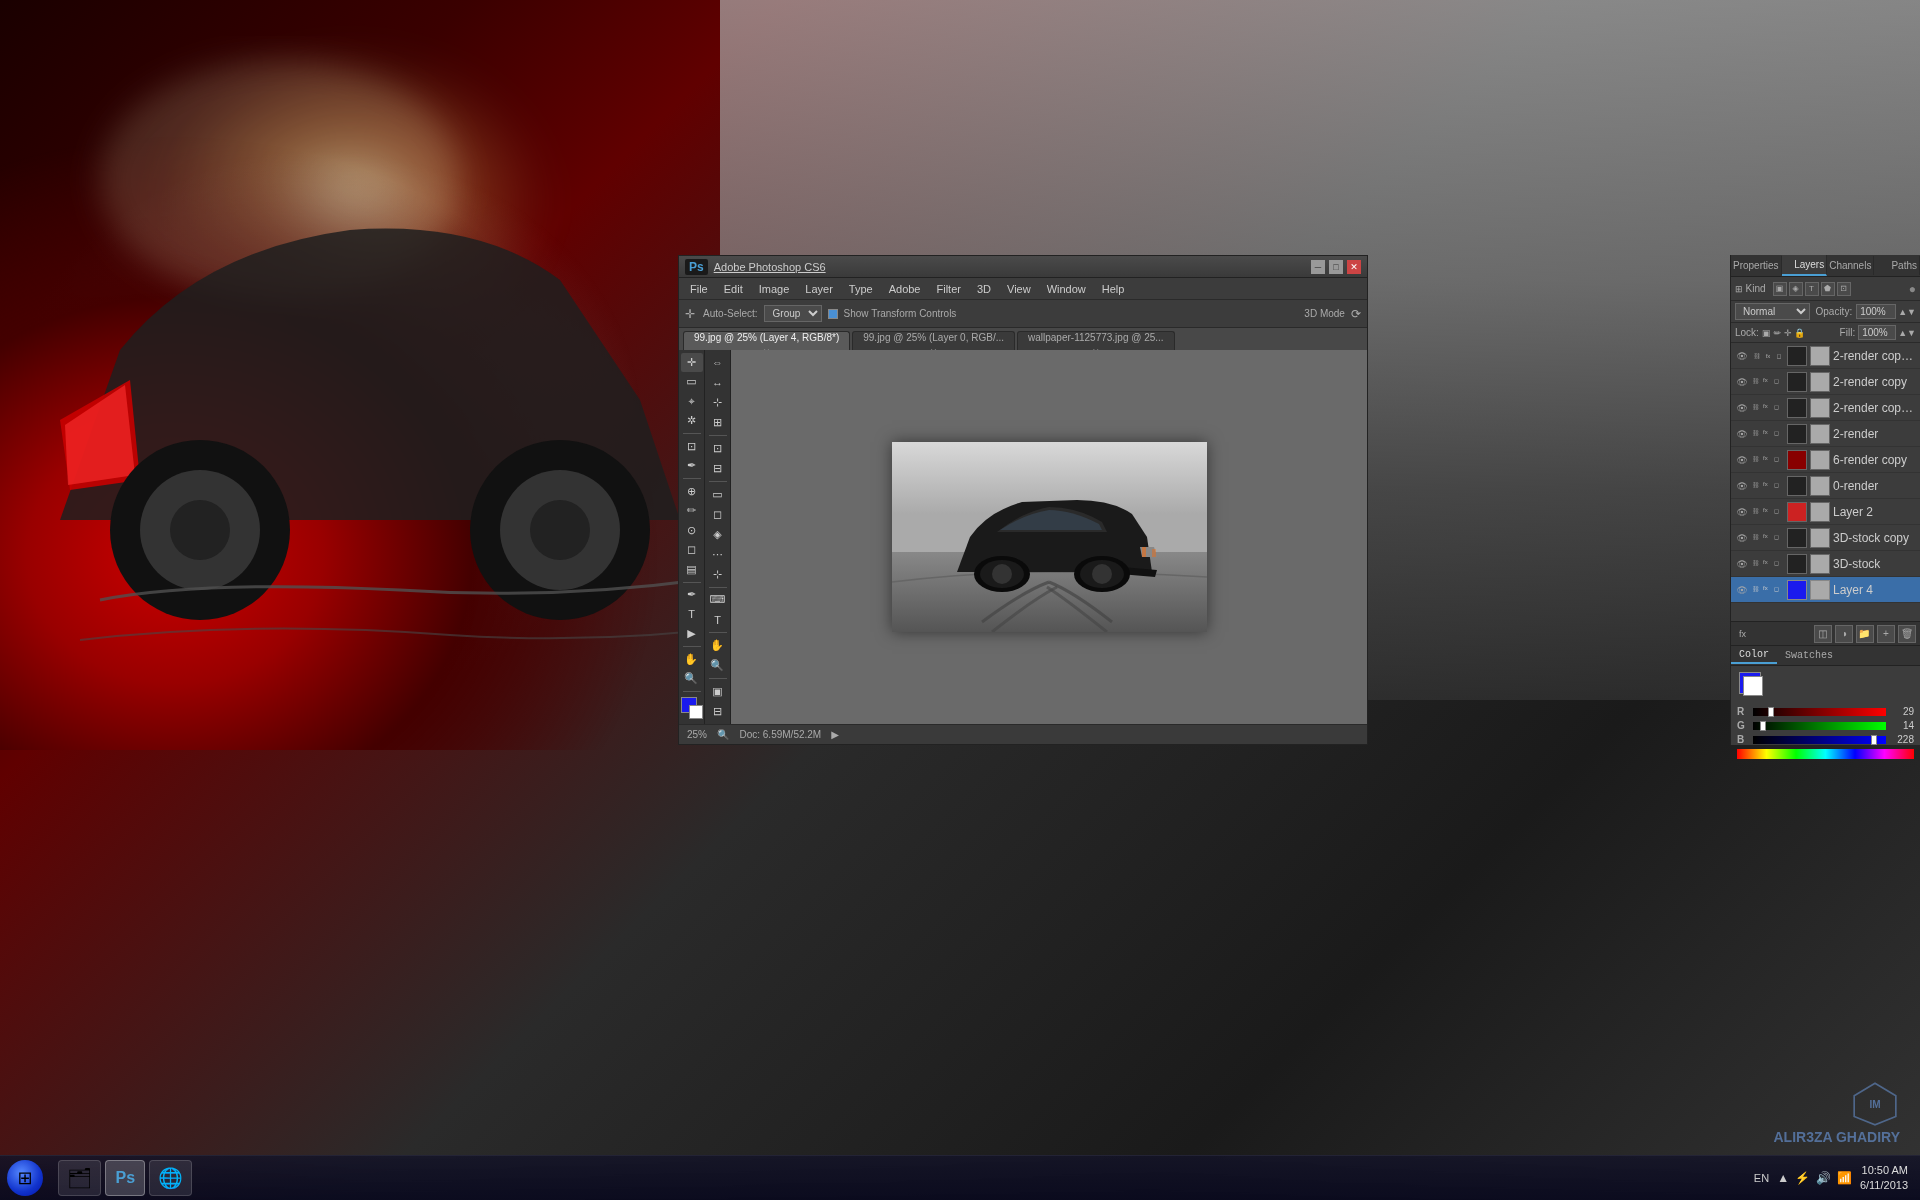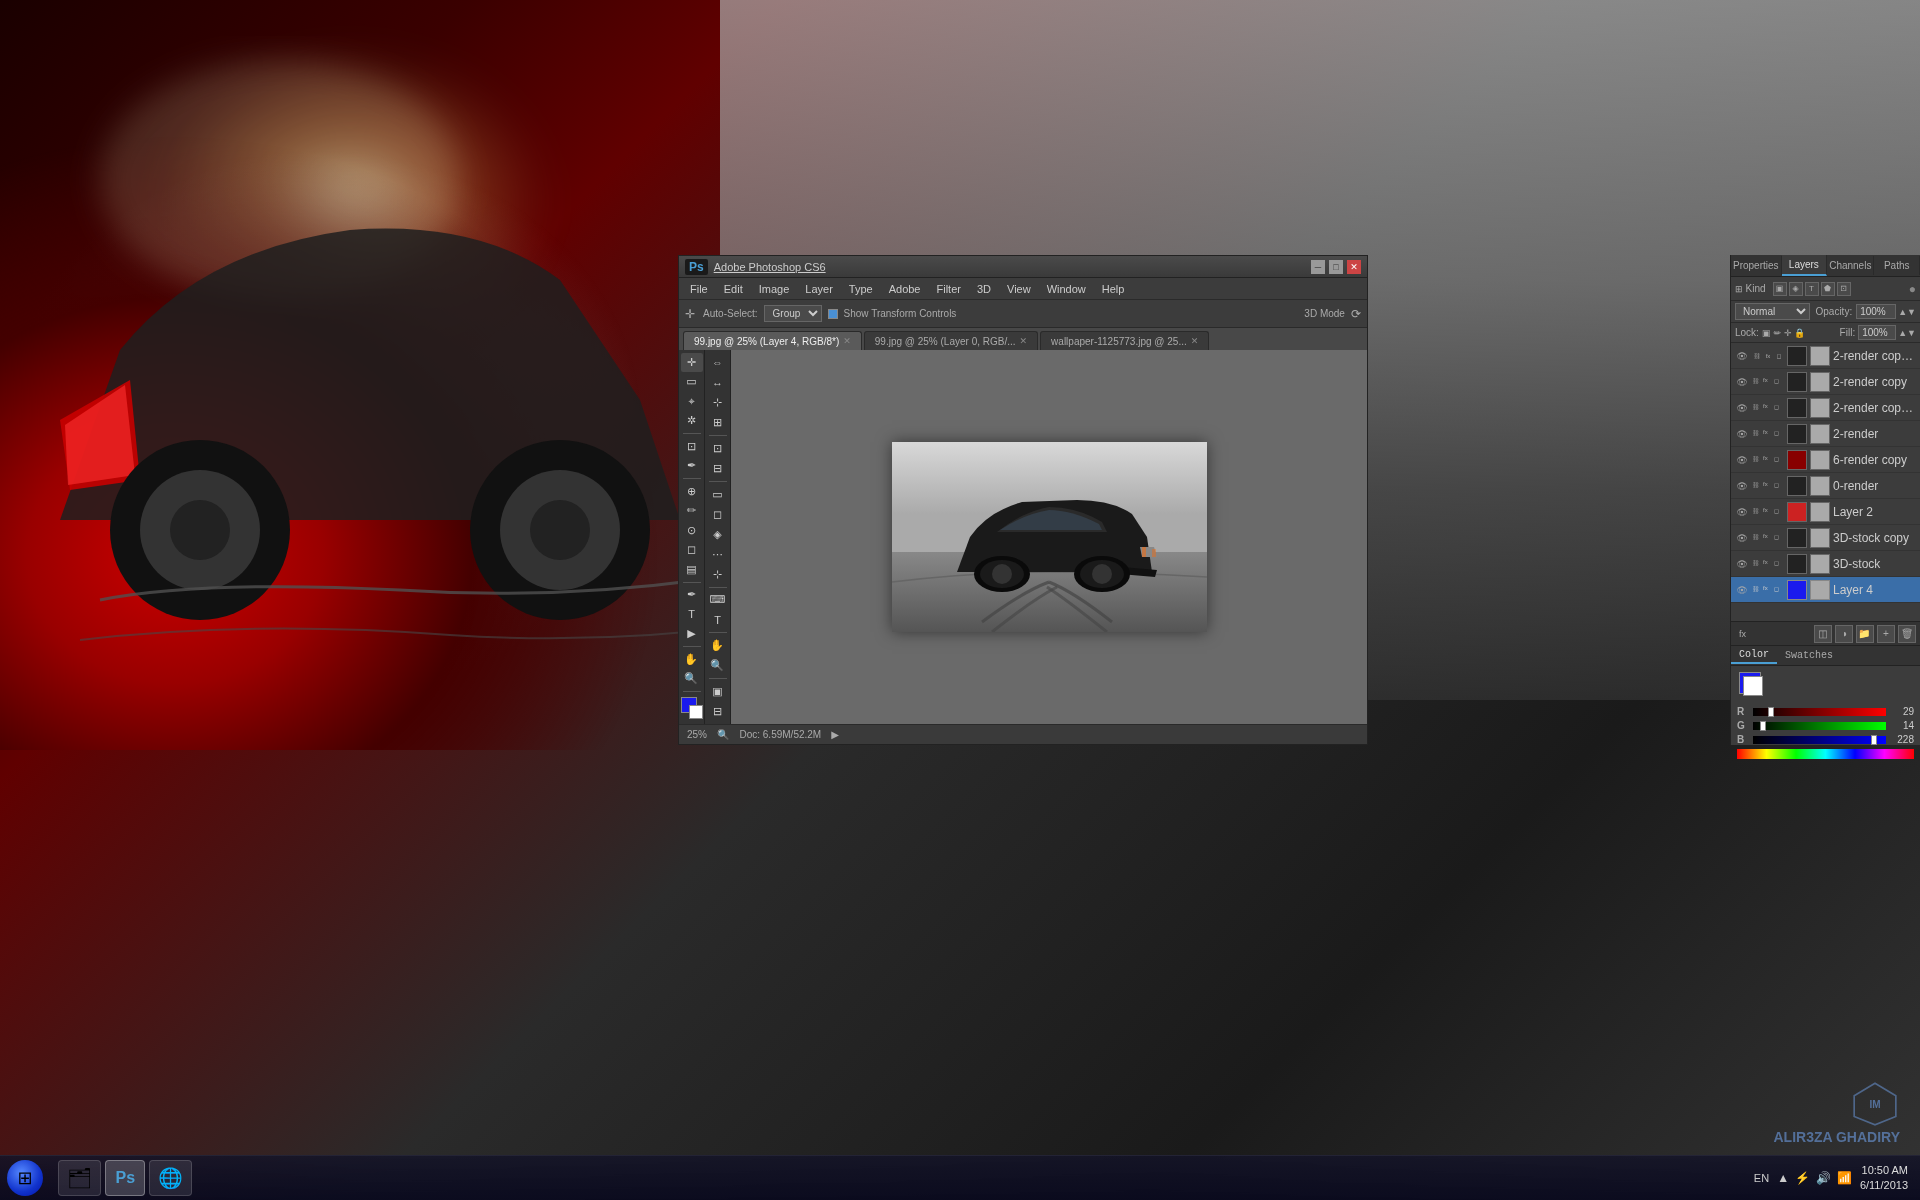--- a/index.html
+++ b/index.html
@@ -168,20 +168,21 @@
       background: #3a3a3a;
       color: #aaa;
       font-size: 10px;
       display: flex;
       align-items: center;
       gap: 4px;
       cursor: pointer;
       border-radius: 3px 3px 0 0;
       border: 1px solid #2a2a2a;
       border-bottom: none;
+      flex-direction: column;
     }
 
     .ps-tab.active {
       background: #5a5a5a;
       color: #eee;
     }
 
     .tab-close {
       font-size: 9px;
       color: #888;
@@ -280,21 +281,21 @@
     #panel-tabs {
       height: 22px;
       background: #333;
       display: flex;
       align-items: center;
       border-bottom: 1px solid #222;
     }
 
     .panel-tab {
       flex: 1;
-      text-align: center;
+      text-align: right;
       color: #aaa;
       font-size: 10px;
       padding: 4px 2px;
       cursor: pointer;
       border-right: 1px solid #2a2a2a;
     }
 
     .panel-tab.active {
       color: #ddd;
       background: #3c3c3c;

